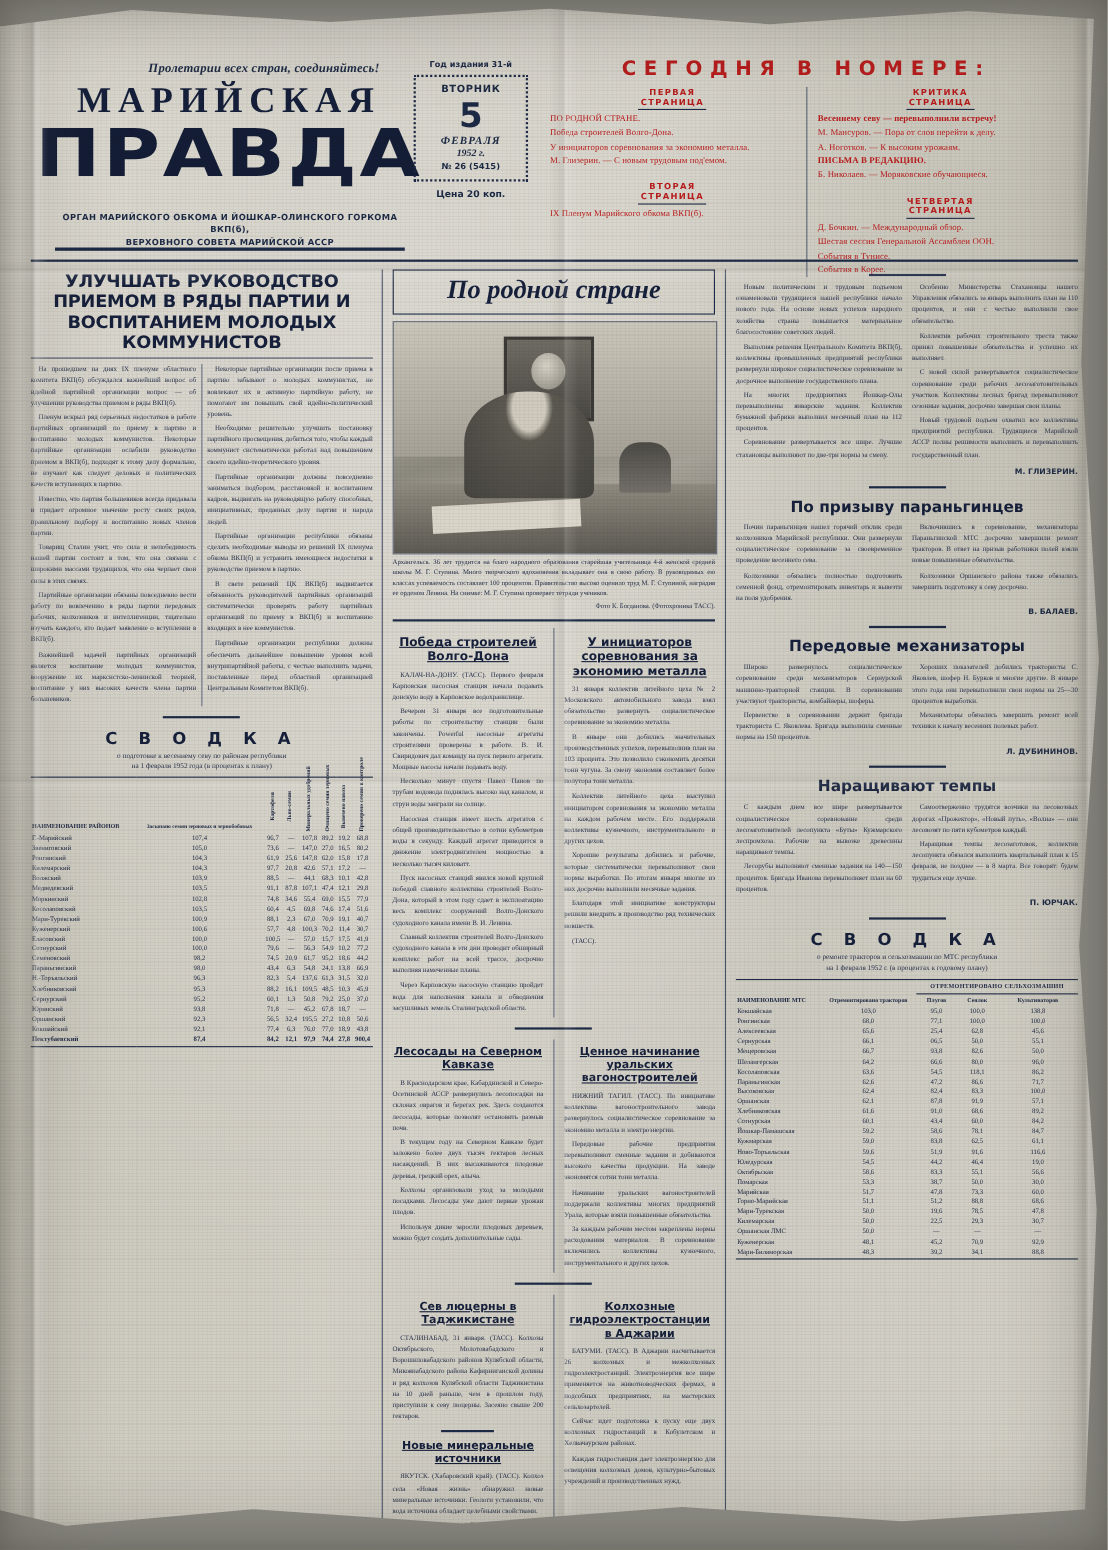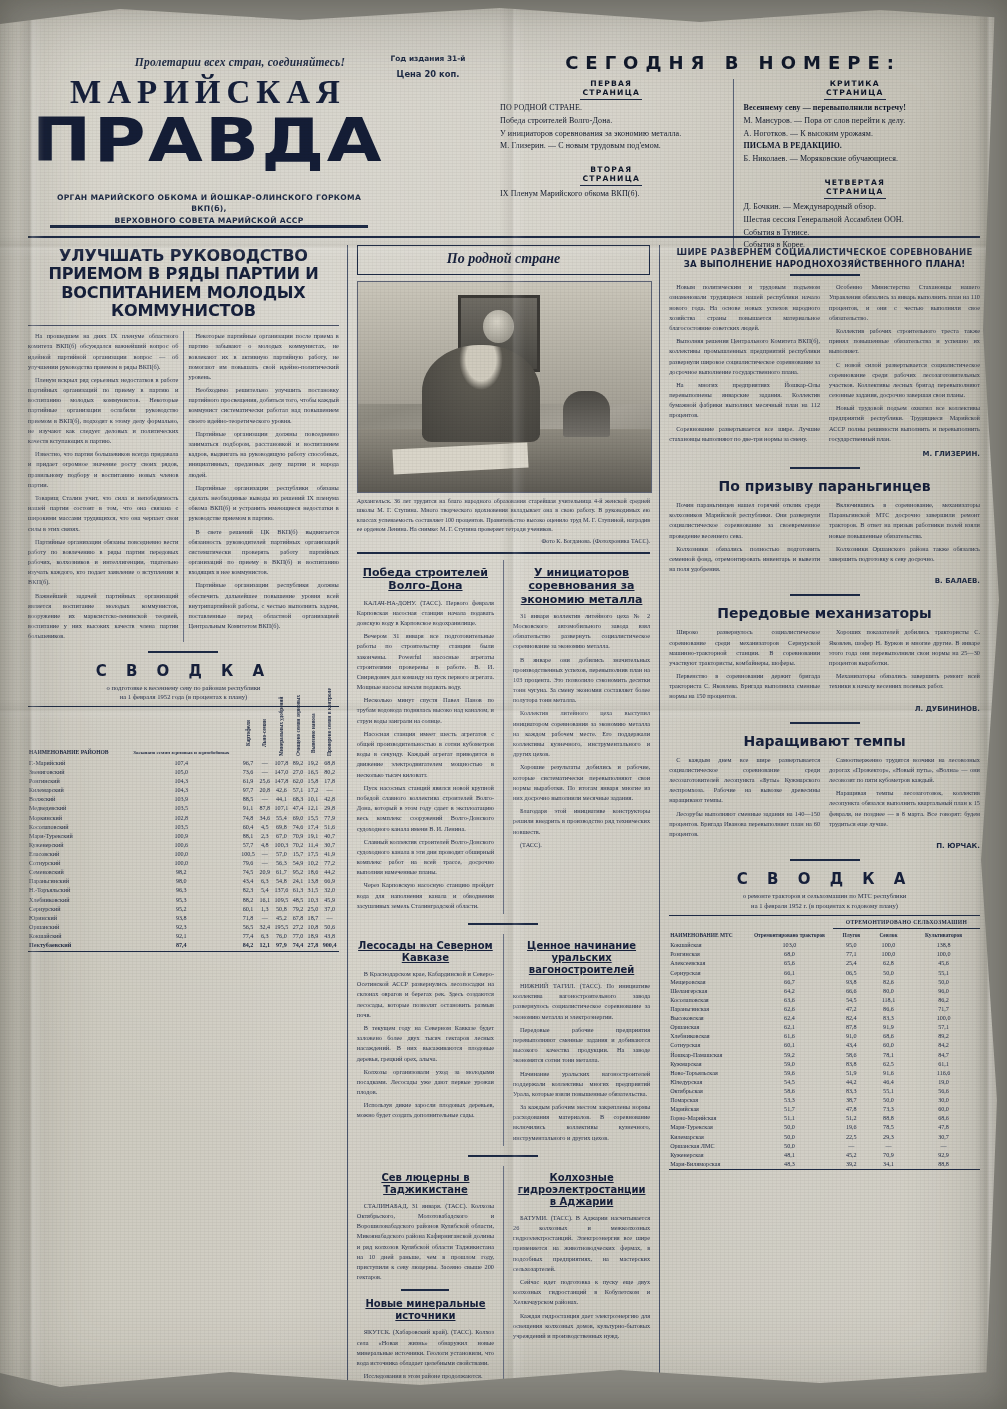--- a/index.html
+++ b/index.html
@@ -63,21 +63,21 @@
     color:#1d2a45;
   }
   .dday{font-family:"DejaVu Sans",sans-serif;font-weight:700;font-size:9px;letter-spacing:.6px;}
   .dnum{font-family:"DejaVu Sans",sans-serif;font-weight:700;font-size:31px;line-height:1.05;margin:2px 0 1px;}
   .dmon{font-style:italic;font-weight:700;font-size:10px;letter-spacing:1px;}
   .dyr{font-style:italic;font-weight:700;font-size:9px;}
   .dno{font-family:"DejaVu Sans",sans-serif;font-size:7.6px;margin-top:3px;font-weight:700;}
   .dprice{font-family:"DejaVu Sans",sans-serif;font-size:8.4px;font-weight:700;margin-top:6px;color:#1d2a45;}
 
   
-  .today{position:absolute;left:462px;top:12px;width:486px;color:#0f172a;}
+  .today{position:absolute;left:462px;top:12px;width:486px;color:#b91c1c;}
   .today-h{
     text-align:center;font-family:"DejaVu Sans",sans-serif;font-weight:700;
     font-size:18px;letter-spacing:7px;
   }
   .today-cols{display:flex;gap:0;margin-top:6px;}
   .tcol{flex:1;padding:0 10px;}
   .tcol.left{border-right:1px solid #5a6478;}
   .pagelab{
     text-align:center;font-family:"DejaVu Sans",sans-serif;font-weight:700;
     font-size:7.6px;letter-spacing:1.2px;margin-bottom:2px;
@@ -108,21 +108,21 @@
 
   .two{column-count:2;column-gap:10px;column-rule:1px solid #6a7286;}
   .three{column-count:2;column-gap:9px;}
   .txt{
     font-size:6.3px;line-height:1.62;text-align:justify;color:#28324c;
     font-family:"Liberation Serif",serif;hyphens:auto;
   }
   .txt p{margin:0 0 3px;text-indent:7px;}
 
   .mid-title{
-    text-align:center;font-style:italic;font-weight:700;font-size:14px;
+    text-align:center;font-style:italic;font-weight:700;font-size:24px;
     color:#16203b;border:1px solid #1d2a45;padding:5px 0 7px;margin-bottom:6px;
     font-family:"Liberation Serif",serif;
   }
   .photo{
     width:100%;height:210px;margin:0 auto 4px;position:relative;overflow:hidden;
     background:linear-gradient(160deg,#b9b5a8,#8d8a80 45%,#a7a399 70%,#7e7b72);
     border:1px solid #5c6274;
   }
   .ph-wall{position:absolute;left:0;top:0;right:0;height:58%;
     background:linear-gradient(180deg,#cac6ba,#a5a196);}
@@ -197,20 +197,27 @@
       <div class="mast-title ink">МАРИЙСКАЯ</div>
       <div class="mast-pravda">ПРАВДА</div>
       <div class="mast-sub">
         <div>ОРГАН МАРИЙСКОГО ОБКОМА И ЙОШКАР-ОЛИНСКОГО ГОРКОМА ВКП(б),</div>
         <div>ВЕРХОВНОГО СОВЕТА МАРИЙСКОЙ АССР</div>
       </div>
       <div class="mast-rule"></div>
 
       <div class="datewrap">
         <div class="dyear">Год издания 31-й</div>
+        <div class="dbox">
+          <div class="dday">ВТОРНИК</div>
+          <div class="dnum">5</div>
+          <div class="dmon">ФЕВРАЛЯ</div>
+          <div class="dyr">1952 г.</div>
+          <div class="dno">№ 26 (5415)</div>
+        </div>
         <div class="dprice">Цена 20 коп.</div>
       </div>
 
       <div class="today">
         <div class="today-h">СЕГОДНЯ В НОМЕРЕ:</div>
         <div class="today-cols">
           <div class="tcol left">
             <div class="pagelab"><span class="ul">ПЕРВАЯ СТРАНИЦА</span></div>
             <div class="titem">ПО РОДНОЙ СТРАНЕ.</div>
             <div class="titem">Победа строителей Волго-Дона.</div>
@@ -597,24 +604,20 @@
               <div class="txt" id="mid-g">
                   <p>БАТУМИ. (ТАСС). В Аджарии насчитывается 26 колхозных и межколхозных гидроэлектростанций. Электроэнергия все шире применяется на животноводческих фермах, в подсобных предприятиях, на мастерских сельхозартелей.</p>
                   <p>Сейчас идет подготовка к пуску еще двух колхозных гидростанций в Кобулетском и Хелвачаурском районах.</p>
                   <p>Каждая гидростанция дает электроэнергию для освещения колхозных домов, культурно-бытовых учреждений и производственных нужд.</p>
                 </div>
             </div>
           </div>
         </div>
 
         <div class="col c-right">
-          <h2 class="head-right">
-            <span>ШИРЕ РАЗВЕРНЕМ СОЦИАЛИСТИЧЕСКОЕ СОРЕВНОВАНИЕ</span><br>
-            <span>ЗА ВЫПОЛНЕНИЕ НАРОДНОХОЗЯЙСТВЕННОГО ПЛАНА!</span>
-          </h2>
           <div class="rule-short" style="margin:4px auto 6px;"></div>
           <div class="three txt" id="right-a">
               <p>Новым политическим и трудовым подъемом ознаменовали трудящиеся нашей республики начало нового года. На основе новых успехов народного хозяйства страны повышается материальное благосостояние советских людей.</p>
               <p>Выполняя решения Центрального Комитета ВКП(б), коллективы промышленных предприятий республики развернули широкое социалистическое соревнование за досрочное выполнение государственного плана.</p>
               <p>На многих предприятиях Йошкар-Олы перевыполнены январские задания. Коллектив бумажной фабрики выполнил месячный план на 112 процентов.</p>
               <p>Соревнование развертывается все шире. Лучшие стахановцы выполняют по две-три нормы за смену.</p>
               <p>Особенно Министерства Стахановцы нашего Управления обязались за январь выполнить план на 110 процентов, и они с честью выполнили свое обязательство.</p>
               <p>Коллектив рабочих строительного треста также принял повышенные обязательства и успешно их выполняет.</p>
               <p>С новой силой развертывается социалистическое соревнование среди рабочих лесозаготовительных участков. Коллективы лесных бригад перевыполняют сезонные задания, досрочно завершая свои планы.</p>
               <p>Новый трудовой подъем охватил все коллективы предприятий республики. Трудящиеся Марийской АССР полны решимости выполнить и перевыполнить государственный план.</p>

